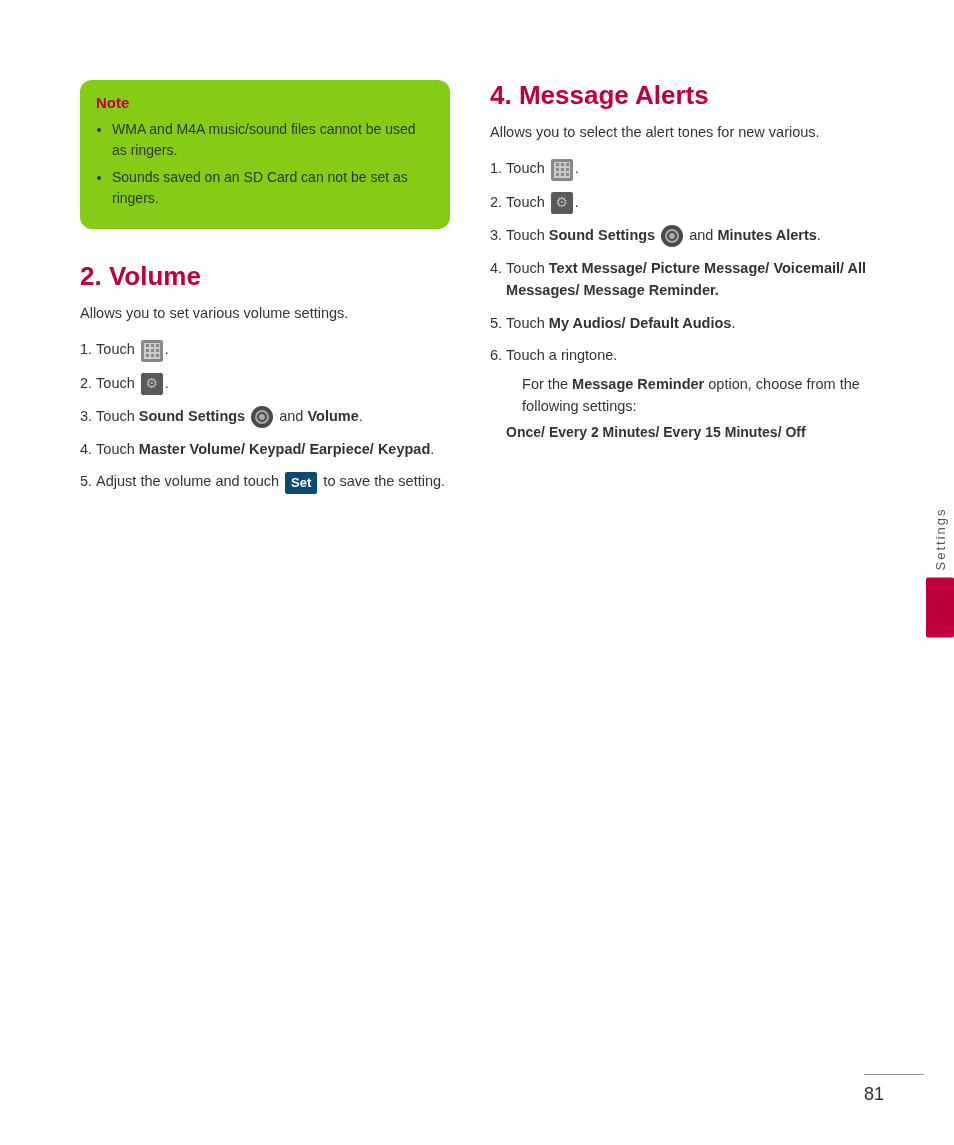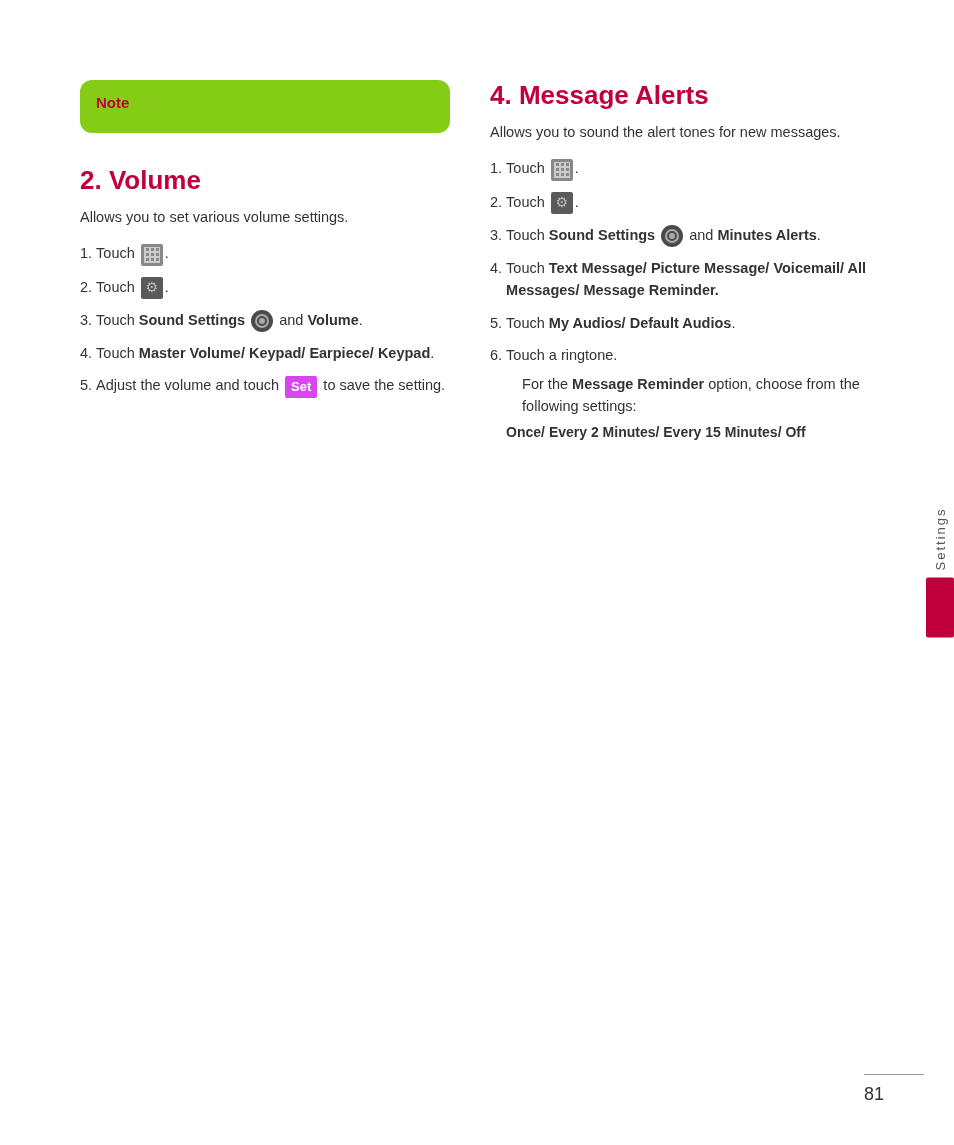--- a/index.html
+++ b/index.html
@@ -146,21 +146,21 @@
       display: block;
       position: absolute;
       top: 8px; left: 8px; right: 8px; bottom: 8px;
       border-radius: 50%;
       background: #aaa;
     }
 
     
     .set-btn {
       display: inline-block;
-      background: #d946ef;
+      background: #0c4a6e;
       color: #fff;
       font-size: 13px;
       font-weight: bold;
       padding: 1px 6px;
       border-radius: 2px;
       vertical-align: middle;
       margin: 0 2px;
     }
 
     
@@ -225,20 +225,24 @@
   </style>
 </head>
 <body>
 
 <div class="page-content">
 
   <div class="left-column">
 
     <div class="note-box">
       <div class="note-title">Note</div>
+      <ul>
+        <li>WMA and M4A music/sound files cannot be used as ringers.</li>
+        <li>Sounds saved on an SD Card can not be set as ringers.</li>
+      </ul>
     </div>
 
     <div>
       <div class="section-heading">2. Volume</div>
       <div class="section-desc">Allows you to set various volume settings.</div>
 
       <ul class="steps">
         <li>
           <span class="step-num">1.</span>
           <span class="step-content">
@@ -274,21 +278,21 @@
           </span>
         </li>
       </ul>
     </div>
   </div>
 
   <div class="right-column">
 
     <div>
       <div class="section-heading">4. Message Alerts</div>
-      <div class="section-desc">Allows you to sound the alert tones for new messages.</div>
+      <div class="section-desc">Allows you to select the alert tones for new various.</div>
 
       <ul class="steps">
         <li>
           <span class="step-num">1.</span>
           <span class="step-content">
             Touch <span class="icon-small grid"></span>.
           </span>
         </li>
         <li>
           <span class="step-num">2.</span>

